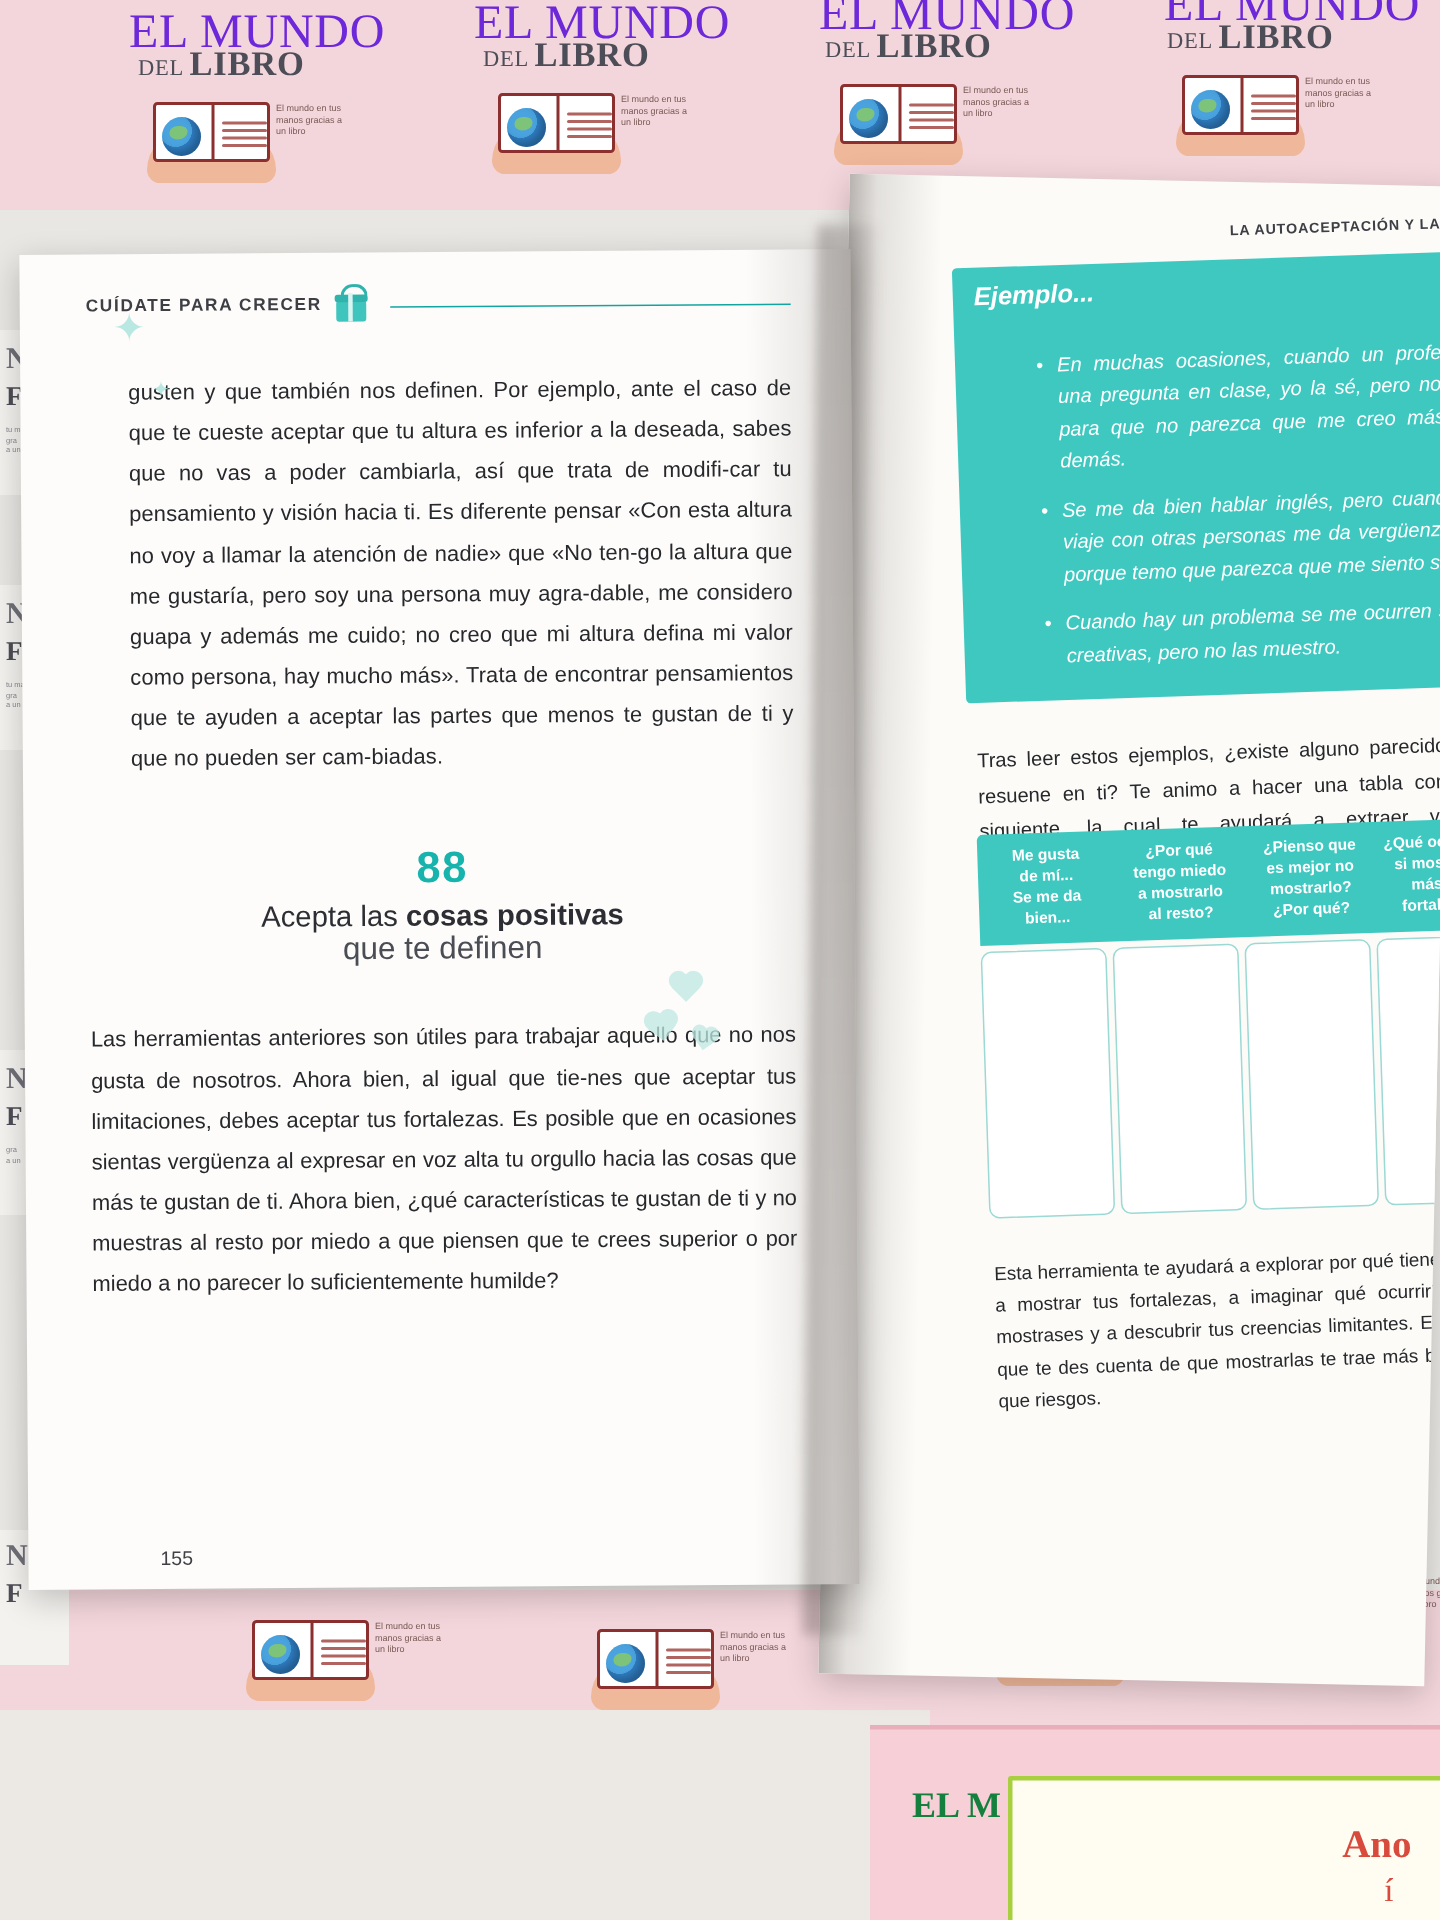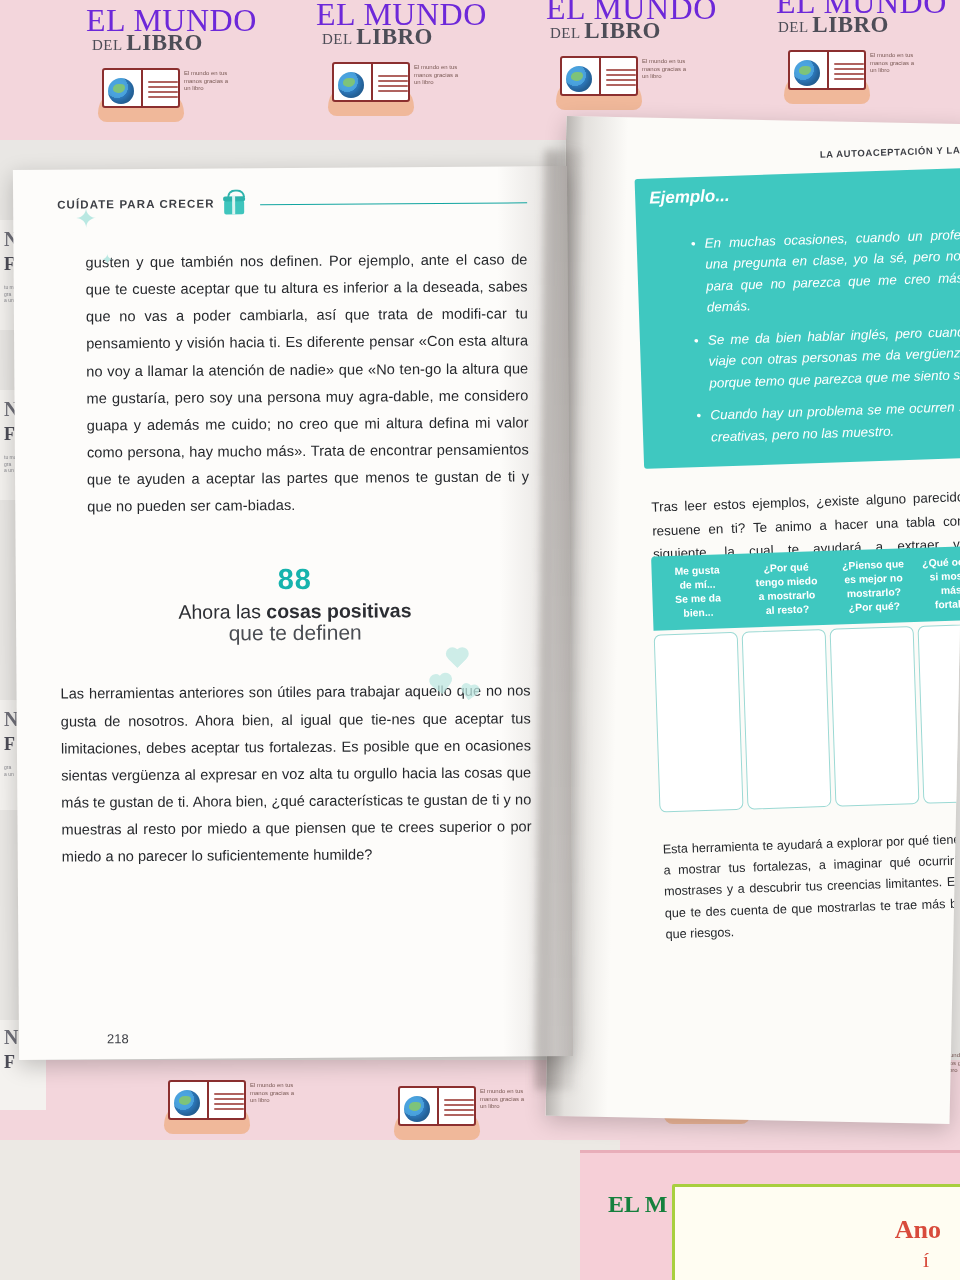--- a/index.html
+++ b/index.html
@@ -338,33 +338,33 @@
         </span>
         <span class="rh-rule"></span>
       </div>
 
       <div class="body-col">
         <p>gusten y que también nos definen. Por ejemplo, ante el caso de que te cueste aceptar que tu altura es inferior a la deseada, sabes que no vas a poder cambiarla, así que trata de modifi-car tu pensamiento y visión hacia ti. Es diferente pensar «Con esta altura no voy a llamar la atención de nadie» que «No ten-go la altura que me gustaría, pero soy una persona muy agra-dable, me considero guapa y además me cuido; no creo que mi altura defina mi valor como persona, hay mucho más». Trata de encontrar pensamientos que te ayuden a aceptar las partes que menos te gustan de ti y que no pueden ser cam-biadas.</p>
       </div>
 
       <div class="num-block">
         <div class="big-num">88</div>
-        <div class="ttl1"><span>Ahora las </span><b>cosas positivas</b></div>
+        <div class="ttl1"><span>Acepta las </span><b>cosas positivas</b></div>
         <div class="ttl2">que te definen</div>
         <span class="star" style="left:18px;top:10px;font-size:26px;">✦</span>
         <span class="star" style="left:44px;top:58px;font-size:14px;">✦</span>
       </div>
 
       <div class="lp-body2">
         <p>Las herramientas anteriores son útiles para trabajar aquello que no nos gusta de nosotros. Ahora bien, al igual que tie-nes que aceptar tus limitaciones, debes aceptar tus fortalezas. Es posible que en ocasiones sientas vergüenza al expresar en voz alta tu orgullo hacia las cosas que más te gustan de ti. Ahora bien, ¿qué características te gustan de ti y no muestras al resto por miedo a que piensen que te crees superior o por miedo a no parecer lo suficientemente humilde?</p>
       </div>
 
       <div class="hearts">
         <span class="heart" style="left:22px;top:0;"></span>
         <span class="heart" style="left:6px;top:26px;transform:rotate(-8deg);"></span>
         <span class="heart" style="left:34px;top:34px;transform:rotate(10deg) scale(.8);"></span>
       </div>
 
-      <div class="folio">218</div>
+      <div class="folio">155</div>
     </div>
   </div>
 
 </div>
 
 </body></html>

